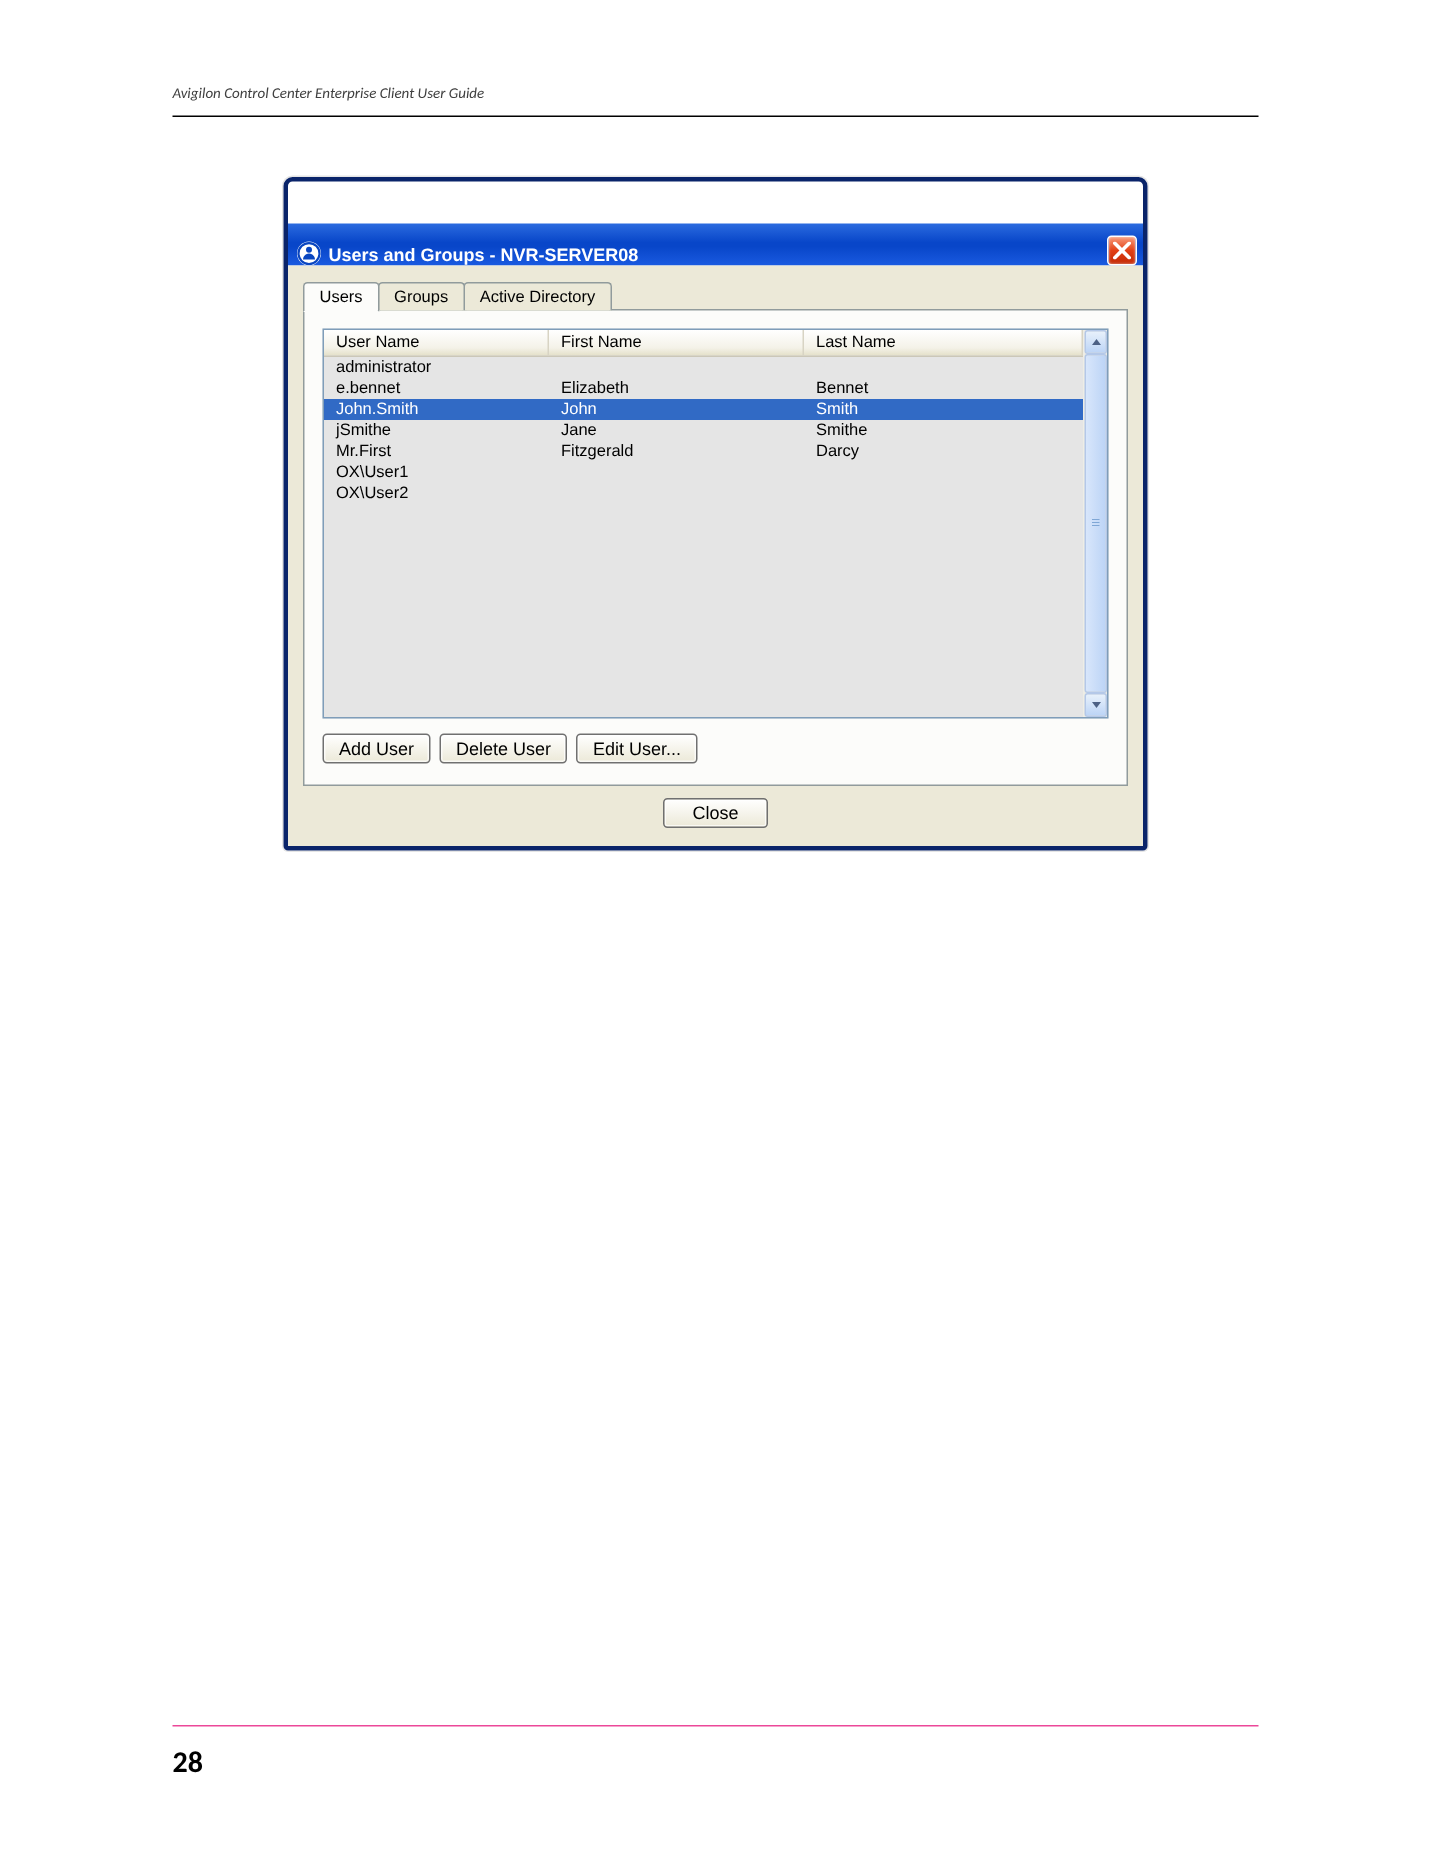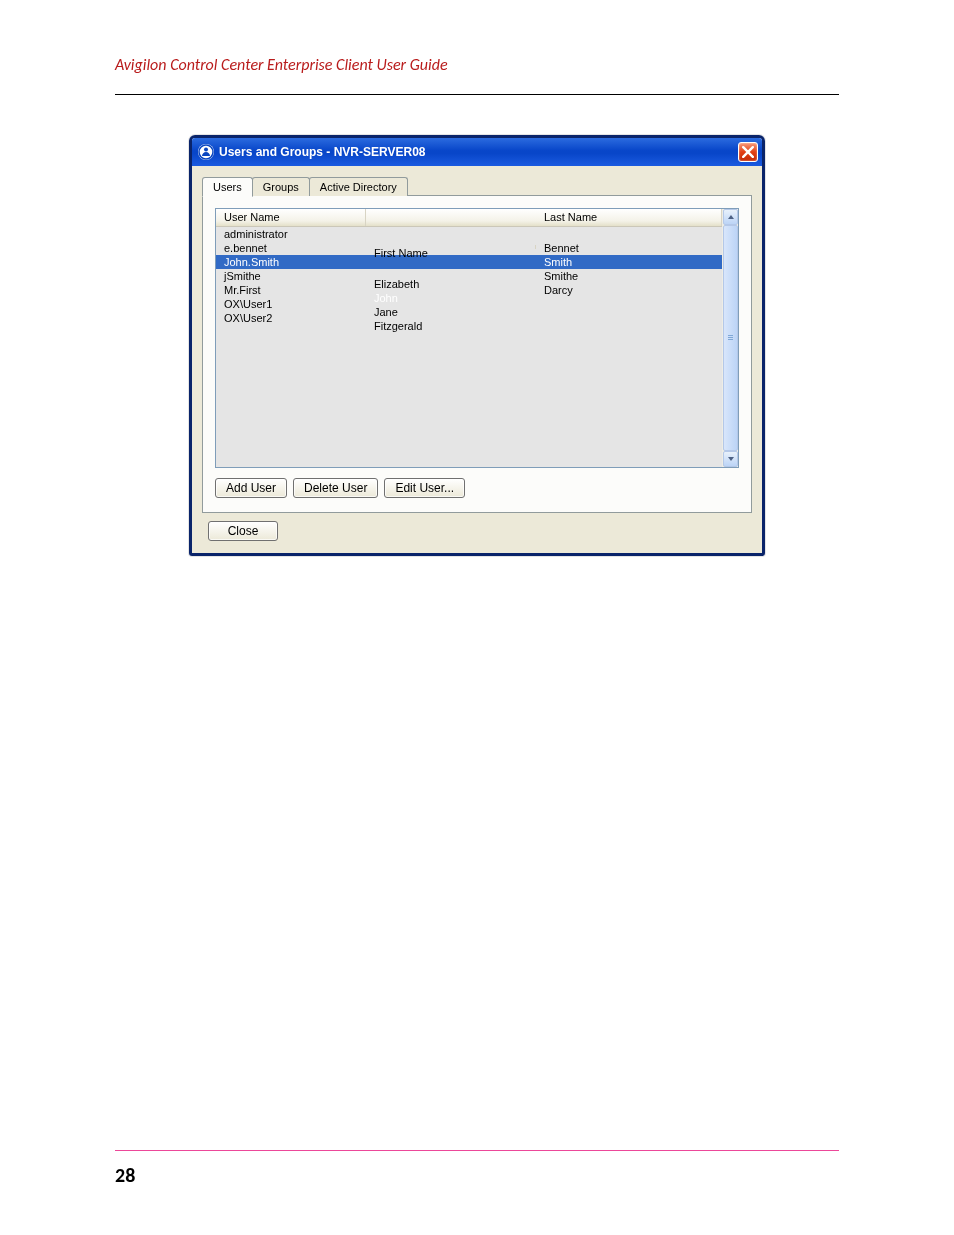--- a/index.html
+++ b/index.html
@@ -10,25 +10,25 @@
       height: 1235px;
       position: relative;
     }
     .page {
       padding: 55px 115px 40px 115px;
       height: 100%;
       position: relative;
     }
     .doc-header {
       font-style: italic;
-      font-size: 16px;
+      font-size: 10px;
       font-family: "Calibri", "Segoe UI", sans-serif;
-      color: #b91c1c;
+      color: #404040;
       border-bottom: 1px solid #000;
-      padding-bottom: 20px;
+      padding-bottom: 9px;
       margin-bottom: 40px;
     }
     .page-num {
       position: absolute;
       bottom: 48px;
       left: 115px;
       right: 115px;
       border-top: 1px solid #ec4899;
       padding-top: 12px;
       font-weight: bold;
@@ -42,25 +42,26 @@
       margin: 0 auto;
       border: 3px solid #0a246a;
       border-radius: 6px 6px 3px 3px;
       overflow: hidden;
       box-shadow: 0 0 0 1px rgba(0,0,0,0.1);
     }
     .titlebar {
       background: linear-gradient(to bottom, #2b6bdf 0%, #0846c9 45%, #0846c9 55%, #1a5ae0 100%);
       height: 28px;
       display: flex;
-      align-items: center;
+      align-items: flex-end;
       padding: 0 4px 0 6px;
       color: #fff;
       font-size: 12px;
       font-weight: bold;
+      margin-top: 28px;
     }
     .titlebar .app-icon {
       width: 16px;
       height: 16px;
       margin-right: 5px;
       display: inline-flex;
       align-items: center;
       justify-content: center;
       background: #fff;
       border-radius: 50%;
@@ -136,21 +137,21 @@
       display: flex;
       background: linear-gradient(to bottom, #fff 0%, #f4f2e8 70%, #e4e0c9 100%);
       border-bottom: 1px solid #cbc7b8;
       height: 18px;
     }
     .list-header .col {
       padding: 2px 8px;
       border-right: 1px solid #d8d4c4;
     }
     .col.user { width: 150px; }
-    .col.first { width: 170px; margin-top: 36px; }
+    .col.first { width: 170px; }
     .col.last { flex: 1; }
     .list-rows .row {
       display: flex;
       height: 14px;
       line-height: 14px;
     }
     .list-rows .row .col {
       padding: 0 8px;
       white-space: nowrap;
     }
@@ -212,21 +213,21 @@
       font-size: 12px;
       font-family: inherit;
       cursor: pointer;
       box-shadow: inset 0 0 0 1px rgba(255,255,255,0.7);
       min-width: 70px;
       text-align: center;
     }
 
     .dialog-footer {
       display: flex;
-      justify-content: flex-start;
+      justify-content: center;
       padding: 8px 6px 2px;
     }
   </style>
 </head>
 <body>
 
 <div class="page">
   <div class="doc-header">Avigilon Control Center Enterprise Client User Guide</div>
 
   <div class="dialog">

